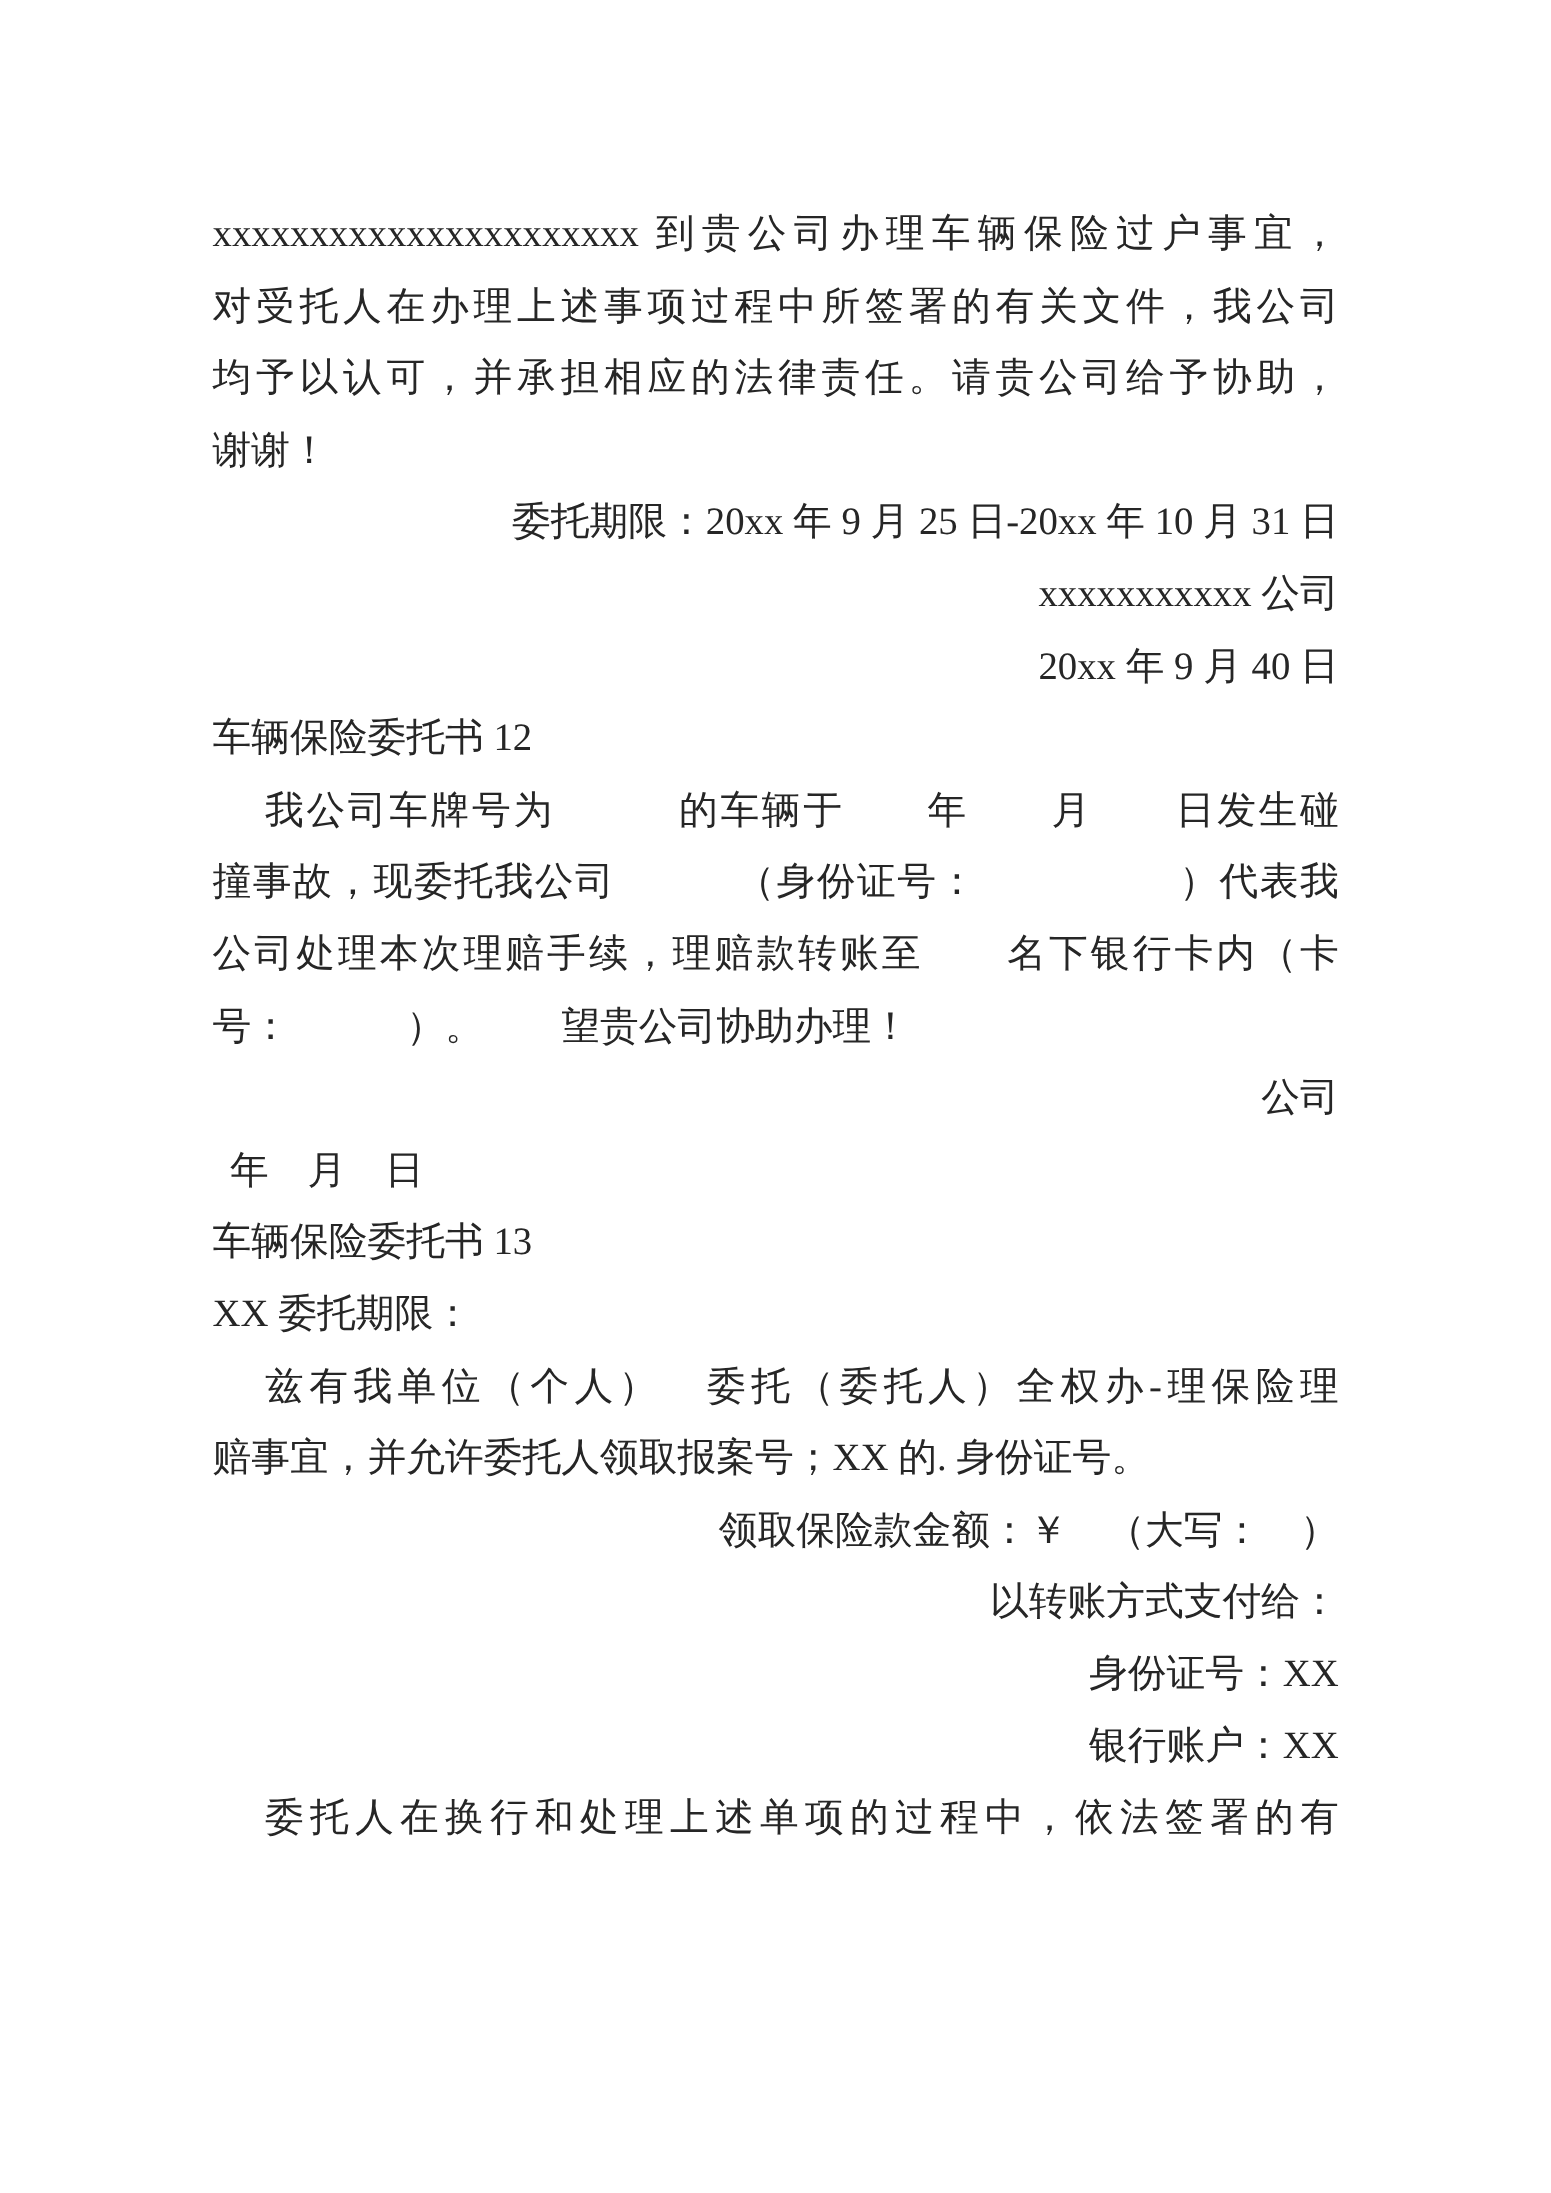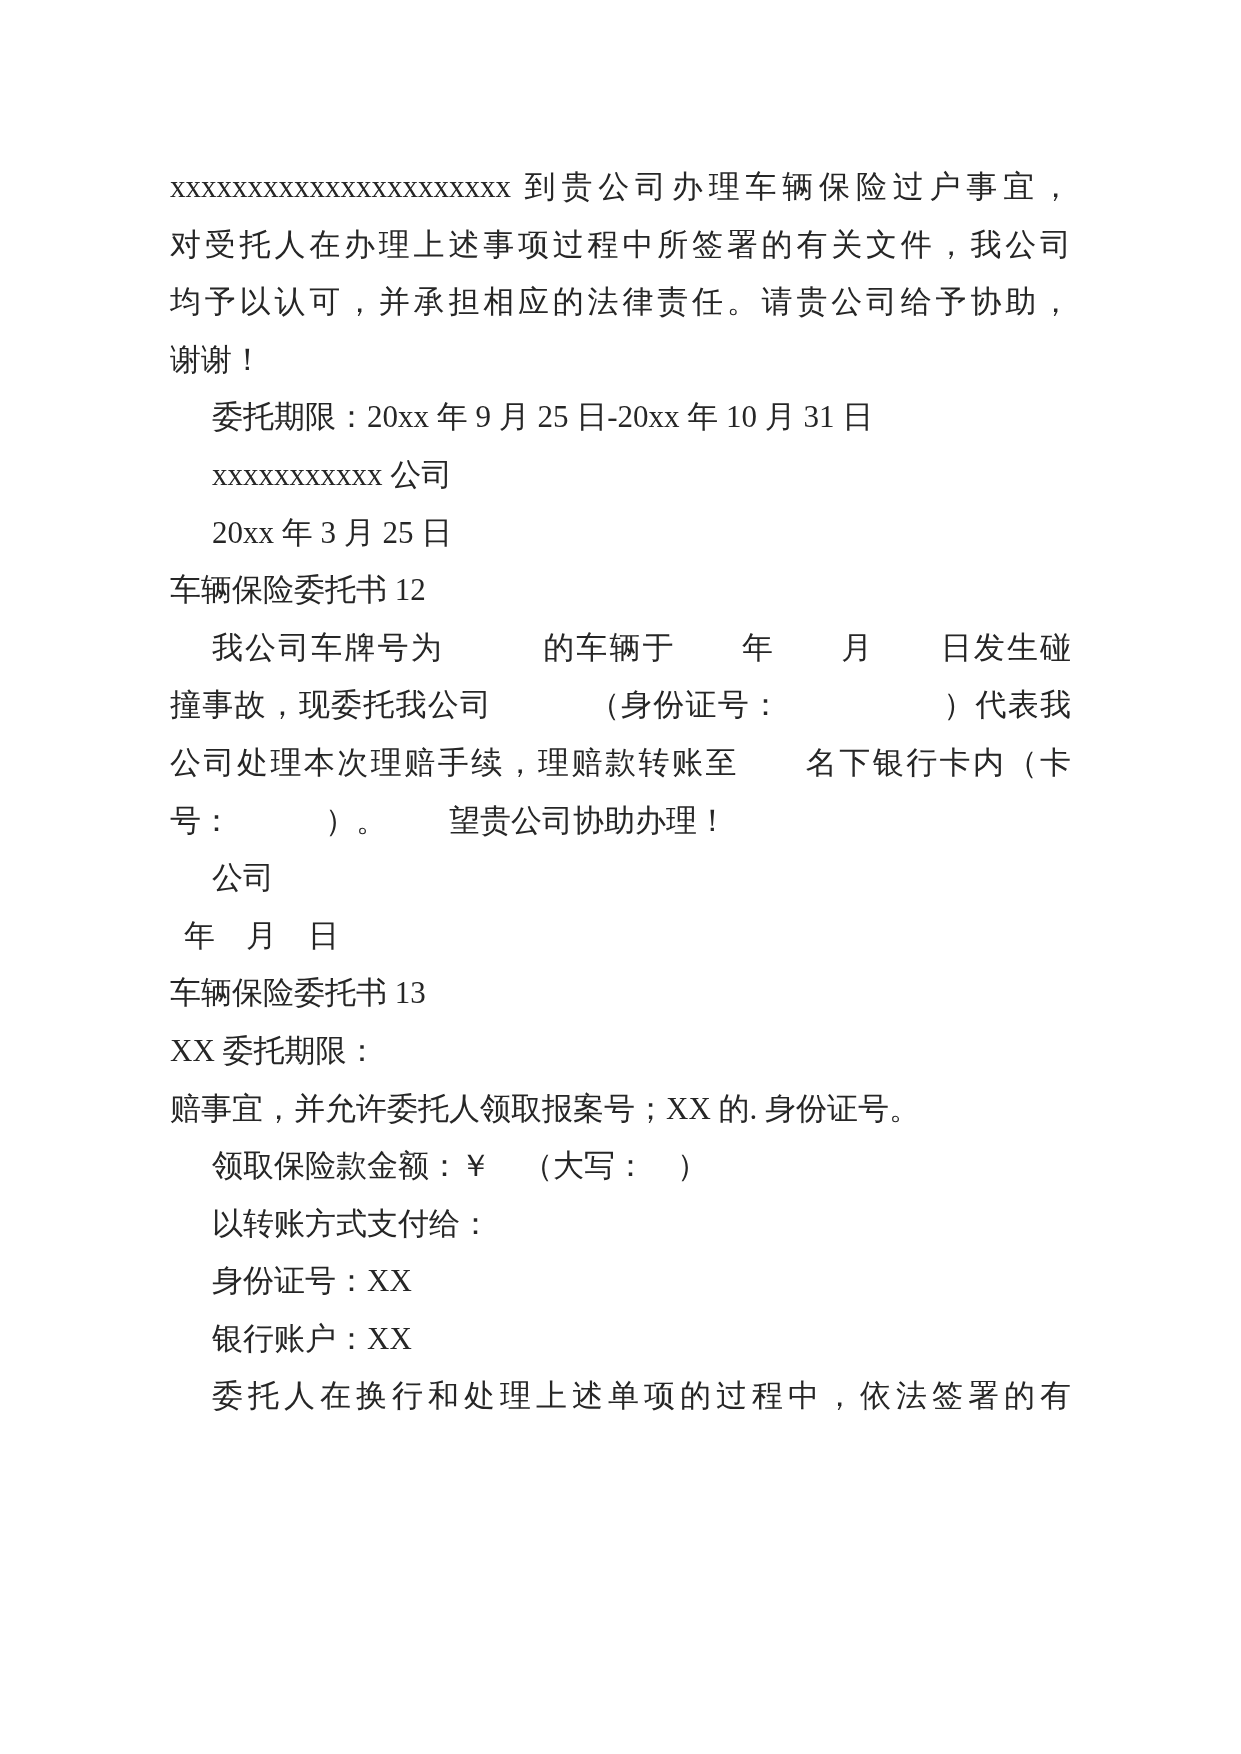--- a/index.html
+++ b/index.html
@@ -22,48 +22,50 @@
     color: #262626;
   }
   .ln {
     margin: 0;
     padding: 0;
     white-space: pre-wrap;
     font-weight: 400;
   }
   .ind {
     padding-left: 42px;
+    text-align: right;
   }
   .ind-sm {
     padding-left: 14px;
   }
   .fill {
     text-align: justify;
     text-align-last: justify;
   }
 </style>
 </head>
 <body>
 
 <div class="page">
   <p class="ln fill">xxxxxxxxxxxxxxxxxxxxxx 到贵公司办理车辆保险过户事宜，</p>
   <p class="ln fill">对受托人在办理上述事项过程中所签署的有关文件，我公司</p>
   <p class="ln fill">均予以认可，并承担相应的法律责任。请贵公司给予协助，</p>
   <p class="ln">谢谢！</p>
   <p class="ln ind">委托期限：20xx 年 9 月 25 日-20xx 年 10 月 31 日</p>
   <p class="ln ind">xxxxxxxxxxx 公司</p>
-  <p class="ln ind">20xx 年 3 月 25 日</p>
+  <p class="ln ind">20xx 年 9 月 40 日</p>
   <p class="ln">车辆保险委托书 12</p>
   <p class="ln ind fill">我公司车牌号为　　　的车辆于　　年　　月　　日发生碰</p>
   <p class="ln fill">撞事故，现委托我公司　　　（身份证号：　　　　　）代表我</p>
   <p class="ln fill">公司处理本次理赔手续，理赔款转账至　　名下银行卡内（卡</p>
   <p class="ln">号：　　　）。　　望贵公司协助办理！</p>
   <p class="ln ind">公司</p>
   <p class="ln ind-sm">年　月　日</p>
   <p class="ln">车辆保险委托书 13</p>
   <p class="ln">XX 委托期限：</p>
+  <p class="ln ind fill">兹有我单位（个人）　委托（委托人）全权办-理保险理</p>
   <p class="ln">赔事宜，并允许委托人领取报案号；XX 的. 身份证号。</p>
   <p class="ln ind">领取保险款金额：￥　（大写：　）</p>
   <p class="ln ind">以转账方式支付给：</p>
   <p class="ln ind">身份证号：XX</p>
   <p class="ln ind">银行账户：XX</p>
   <p class="ln ind fill">委托人在换行和处理上述单项的过程中，依法签署的有</p>
 </div>
 
 </body></html>

